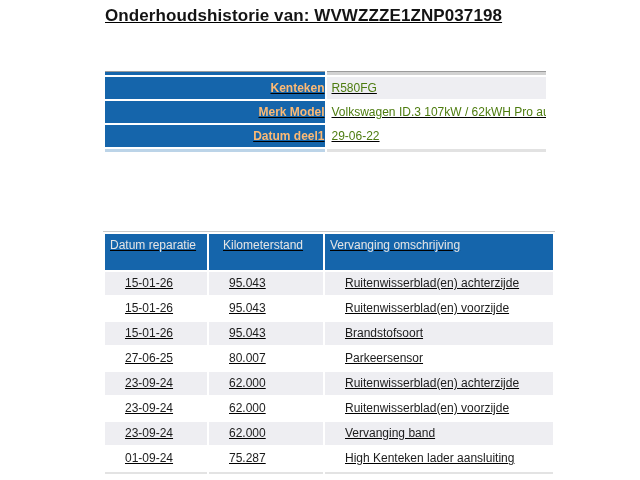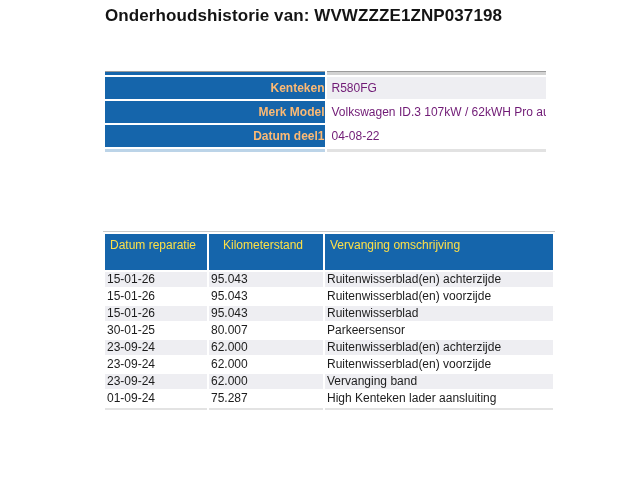--- a/index.html
+++ b/index.html
@@ -10,20 +10,21 @@
   }
   body {
     width: 640px;
     height: 480px;
     overflow: hidden;
     position: relative;
   }
   .content {
     margin-left: 103px;
     width: 460px;
+    text-decoration: underline;
   }
   .page-title {
     margin: 6px 0 0 2px;
     font-size: 17px;
     line-height: 20px;
     font-weight: bold;
     color: #141414;
     letter-spacing: 0.1px;
     white-space: nowrap;
   }
@@ -49,21 +50,21 @@
   }
   .info-table td.label {
     width: 121px;
     background: var(--accent-blue, #1565AB);
     color: #fdba74;
     font-weight: bold;
     text-align: right;
   }
   .info-table td.value {
     width: 306px;
-    color: #701a75;
+    color: #4d7c0f;
     background: #ffffff;
   }
   .info-table tr.alt td.value {
     background: var(--alt-row, #EEEEF2);
   }
   .info-table tr.spacer-top td {
     height: 3px;
     padding: 0;
     border-top: 1px solid #9b9b9b;
   }
@@ -77,40 +78,40 @@
   .info-table tr.spacer-bottom td.spb-value { background: #e2e2e2; }
 
   
   .hist-table {
     margin-top: 77px;
     width: 443px;
     border-top: 1px solid #c9c9c9;
   }
   .hist-table th {
     background: var(--accent-blue, #1565AB);
-    color: #fde047;
+    color: #e5e5e5;
     font-weight: normal;
     font-size: 12px;
     text-align: left;
     vertical-align: top;
     padding: 4px 0 0 5px;
     height: 32px;
     white-space: nowrap;
     overflow: hidden;
   }
   .hist-table th.col-date { width: 97px; }
   .hist-table th.col-km   { width: 100px; padding-left: 14px; }
   .hist-table th.col-desc { width: 223px; }
   .hist-table td {
     font-size: 12px;
     color: #1c1c1c;
-    height: 15px;
+    height: 23px;
     line-height: 15px;
     vertical-align: middle;
-    padding: 0 0 0 2px;
+    padding: 0 0 0 20px;
     background: #ffffff;
     white-space: nowrap;
     overflow: hidden;
   }
   .hist-table tr.alt td {
     background: var(--alt-row, #EEEEF2);
   }
   .hist-table tr.spacer-bottom2 td {
     height: 2px;
     padding: 0;
@@ -133,21 +134,21 @@
       <tr class="alt">
         <td class="label">Kenteken</td>
         <td class="value">R580FG</td>
       </tr>
       <tr>
         <td class="label">Merk Model</td>
         <td class="value">Volkswagen ID.3 107kW / 62kWH Pro automaat</td>
       </tr>
       <tr>
         <td class="label">Datum deel1</td>
-        <td class="value">04-08-22</td>
+        <td class="value">29-06-22</td>
       </tr>
       <tr class="spacer-bottom">
         <td class="spb-label"></td>
         <td class="spb-value"></td>
       </tr>
     </tbody>
   </table>
 
   <table class="hist-table">
     <thead>
@@ -164,24 +165,24 @@
         <td>Ruitenwisserblad(en) achterzijde</td>
       </tr>
       <tr>
         <td>15-01-26</td>
         <td>95.043</td>
         <td>Ruitenwisserblad(en) voorzijde</td>
       </tr>
       <tr class="alt">
         <td>15-01-26</td>
         <td>95.043</td>
-        <td>Ruitenwisserblad</td>
-      </tr>
-      <tr>
-        <td>30-01-25</td>
+        <td>Brandstofsoort</td>
+      </tr>
+      <tr>
+        <td>27-06-25</td>
         <td>80.007</td>
         <td>Parkeersensor</td>
       </tr>
       <tr class="alt">
         <td>23-09-24</td>
         <td>62.000</td>
         <td>Ruitenwisserblad(en) achterzijde</td>
       </tr>
       <tr>
         <td>23-09-24</td>

